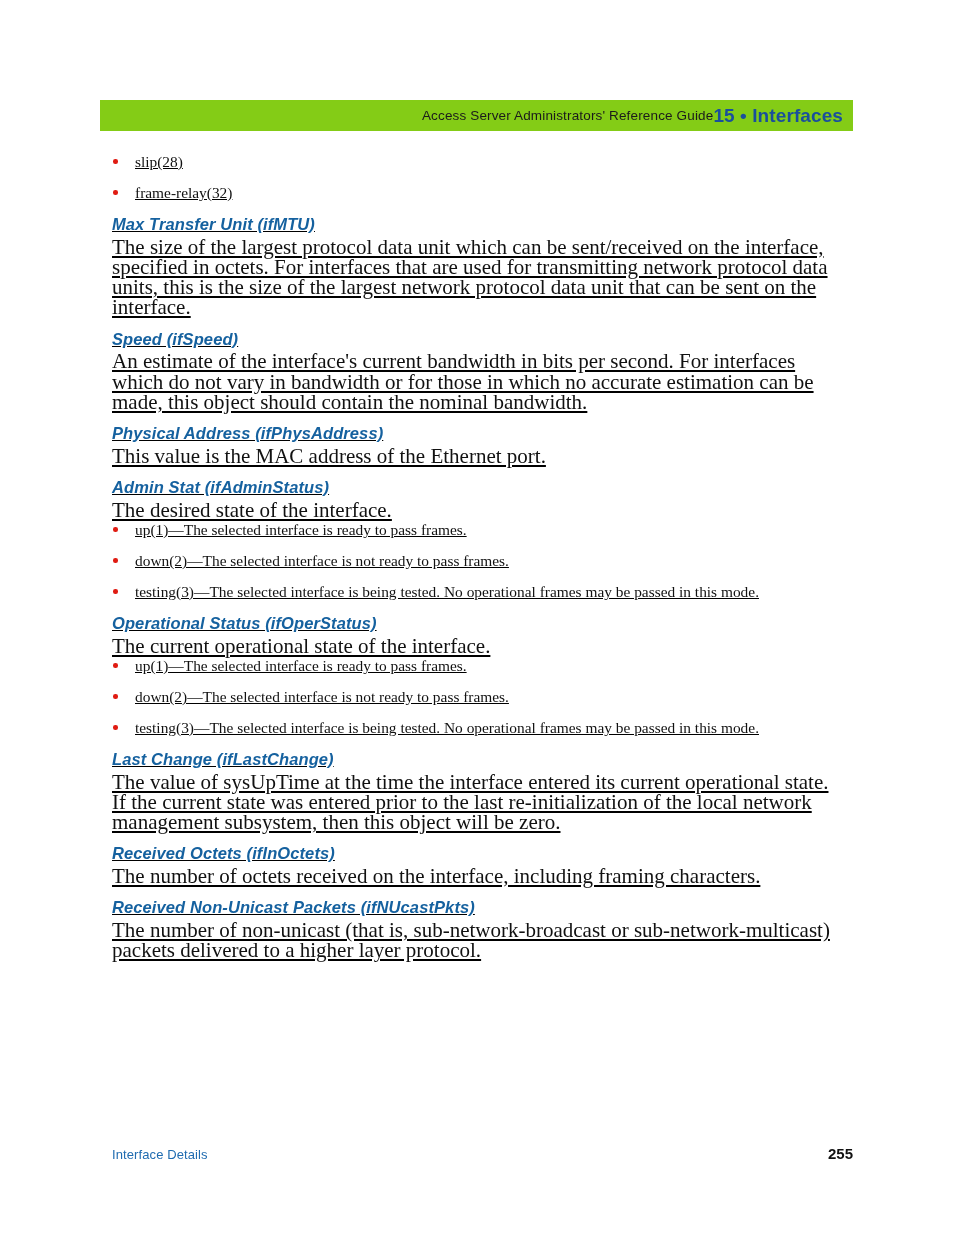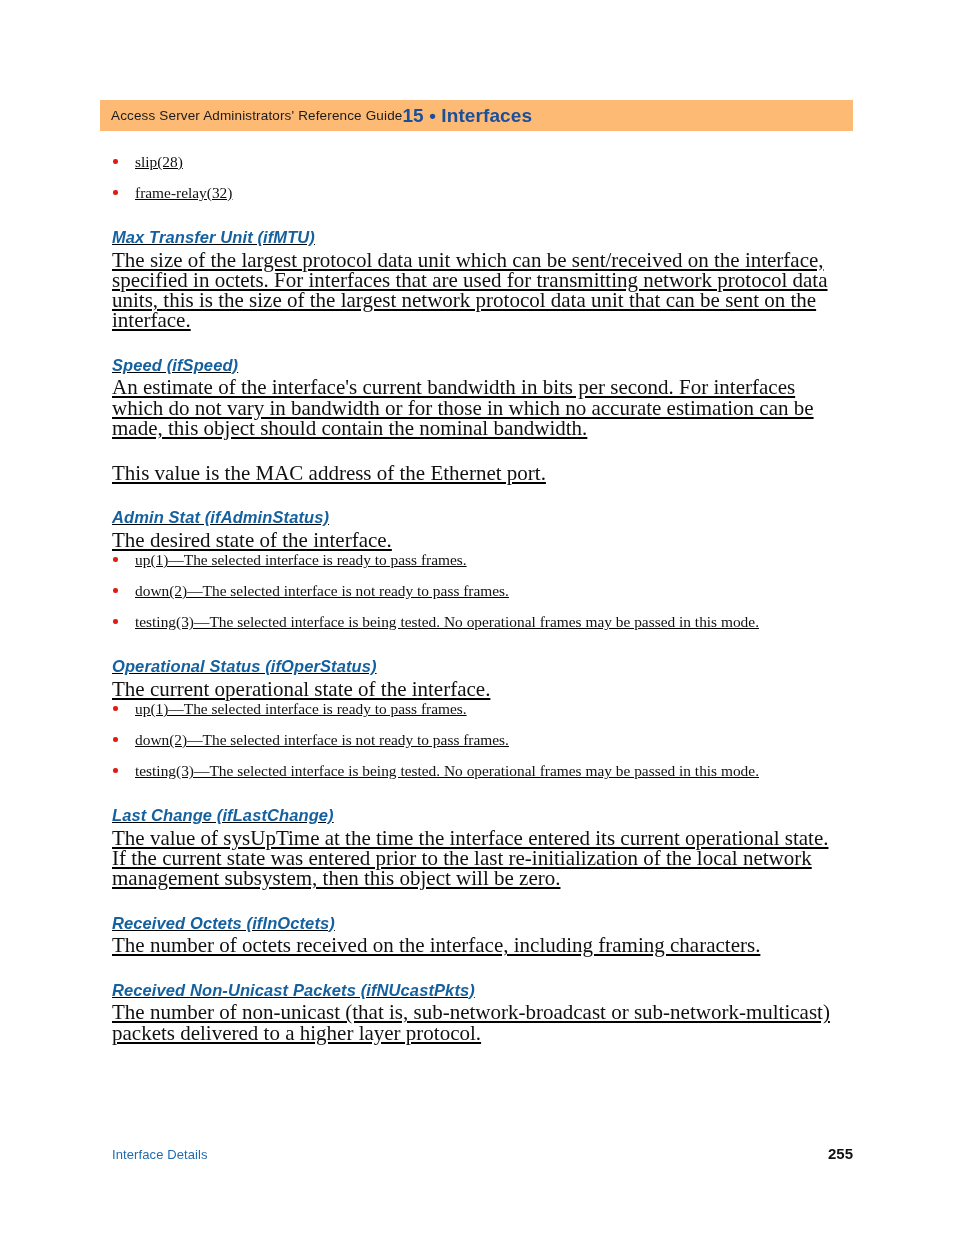--- a/index.html
+++ b/index.html
@@ -25,24 +25,24 @@
     height: 1235px;
   }
 
   
   .header-band {
     position: absolute;
     left: 100px;
     top: 100px;
     width: 753px;
     height: 31px;
-    background: #fdba74;
+    background: #84cc16;
     display: flex;
     align-items: center;
-    justify-content: flex-start;
+    justify-content: flex-end;
     box-sizing: border-box;
     padding: 0 10px 0 11px;
   }
   .header-left {
     font-family: "Liberation Sans", "DejaVu Sans", sans-serif;
     font-size: 13.5px;
     letter-spacing: 0.15px;
     color: #1b1b1b;
     white-space: nowrap;
   }
@@ -84,21 +84,21 @@
     margin: 2px 0 0 0;
     padding: 0;
     text-align: left;
   }
 
   
   .block {
     margin-bottom: 0;
   }
   .gap-before-heading {
-    margin-top: 25px;
+    margin-top: 12px;
   }
   .gap-before-list {
     margin-top: 12px;
   }
 
   ul.bullets {
     list-style: none;
     margin: 0;
     padding: 0;
   }
@@ -174,20 +174,21 @@
       <h2 class="section-heading">Max Transfer Unit (ifMTU)</h2>
       <p class="body-text">The size of the largest protocol data unit which can be sent/received on the interface, specified in octets. For interfaces that are used for transmitting network protocol data units, this is the size of the largest network protocol data unit that can be sent on the interface.</p>
     </div>
 
     <div class="block gap-before-heading">
       <h2 class="section-heading">Speed (ifSpeed)</h2>
       <p class="body-text">An estimate of the interface's current bandwidth in bits per second. For interfaces which do not vary in bandwidth or for those in which no accurate estimation can be made, this object should contain the nominal bandwidth.</p>
     </div>
 
     <div class="block gap-before-heading">
+      <h2 class="section-heading">Physical Address (ifPhysAddress)</h2>
       <p class="body-text">This value is the MAC address of the Ethernet port.</p>
     </div>
 
     <div class="block gap-before-heading">
       <h2 class="section-heading">Admin Stat (ifAdminStatus)</h2>
       <p class="body-text">The desired state of the interface.</p>
       <ul class="bullets gap-before-list">
         <li>
           <span class="bullet-dot"></span>
           <span>up(1)—The selected interface is ready to pass frames.</span>

